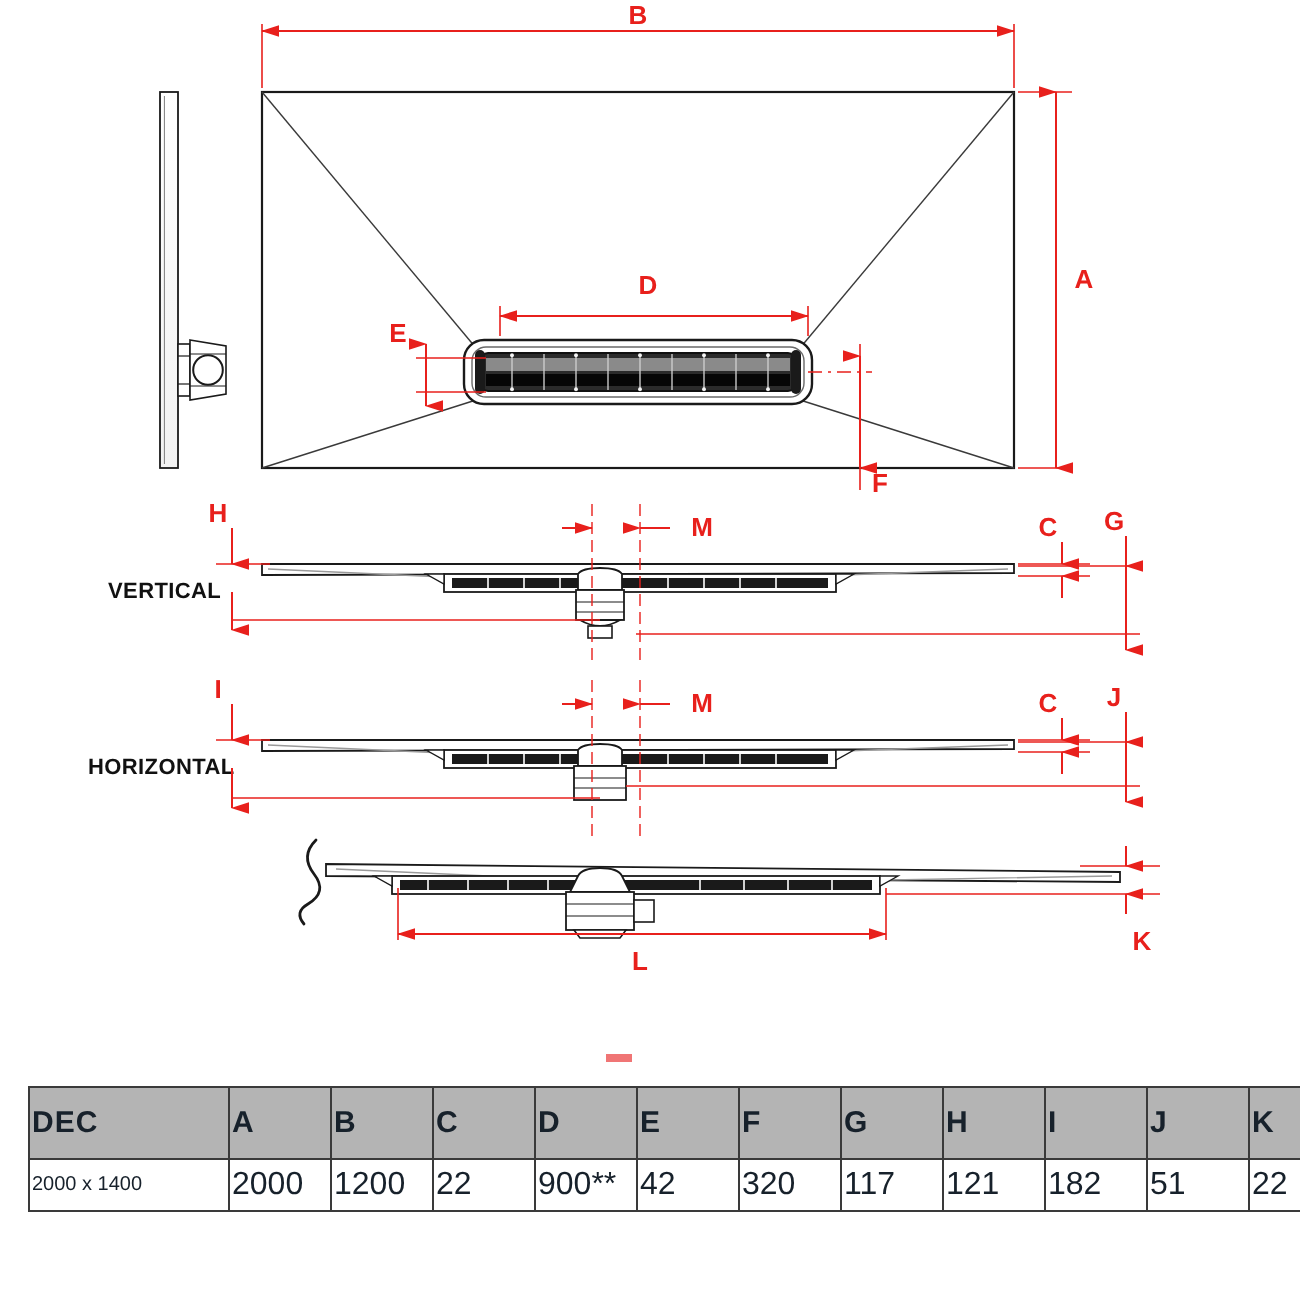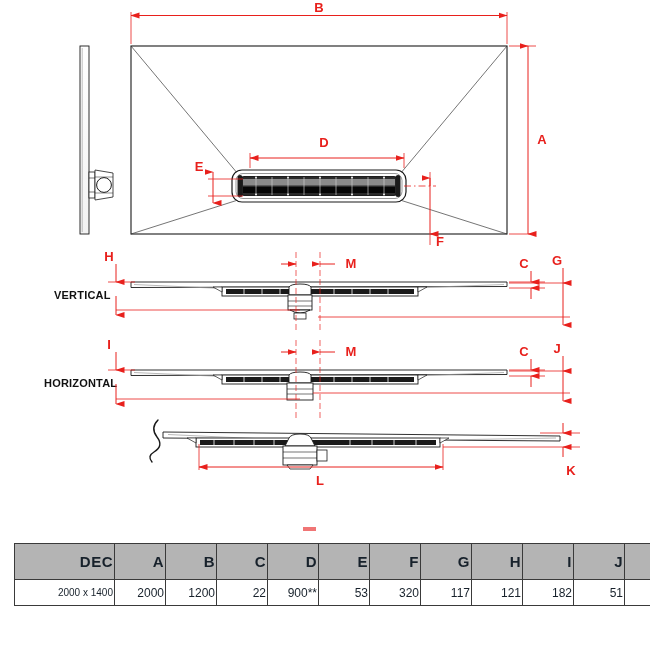--- a/index.html
+++ b/index.html
@@ -43,36 +43,36 @@
     position: absolute;
     left: 14px;
     top: 543px;
     width: 624px;
     border-collapse: collapse;
     table-layout: fixed;
   }
   #spec-table th,
   #spec-table td {
     border: 1px solid #3a3a3a;
-    text-align: right;
+    text-align: left;
     vertical-align: middle;
     font-family: "Liberation Sans", sans-serif;
     color: #17212b;
   }
   #spec-table th {
     background: #b4b4b4;
     height: 33px;
     font-size: 15px;
     font-weight: bold;
     letter-spacing: 0.5px;
   }
   #spec-table td {
     background: #ffffff;
     height: 23px;
-    font-size: 12px;
+    font-size: 16px;
     font-weight: normal;
   }
   #spec-table th.first, #spec-table td.first {
     width: 97px;
   }
   #spec-table th.wide, #spec-table td.wide {
     width: 48px;
   }
   #spec-table td.first {
     font-size: 10px;
@@ -389,21 +389,21 @@
 
       </tr>
     </thead>
     <tbody>
       <tr>
         <td class="first">2000 x 1400</td>
         <td class="wide">2000</td>
         <td class="wide">1200</td>
         <td class="wide">22</td>
         <td class="wide">900**</td>
-        <td class="wide">53</td>
+        <td class="wide">42</td>
         <td class="wide">320</td>
         <td class="wide">117</td>
         <td class="wide">121</td>
         <td class="wide">182</td>
         <td class="wide">51</td>
         <td class="wide">22</td>
 
       </tr>
     </tbody>
   </table>

